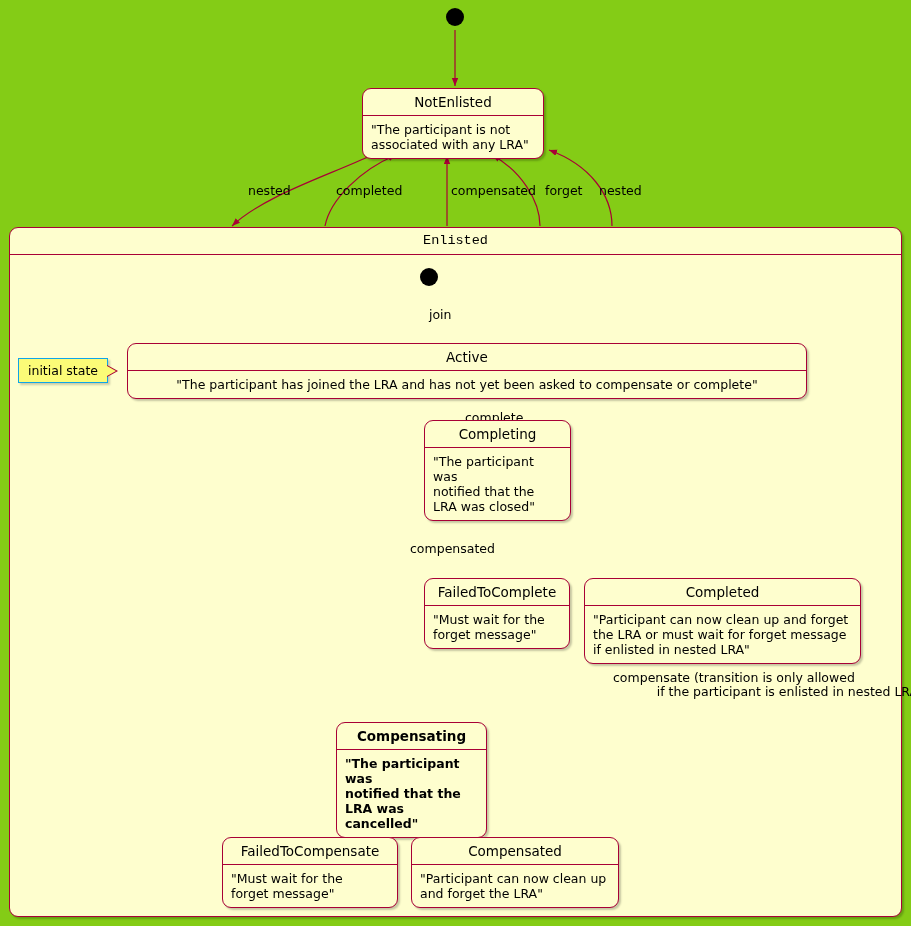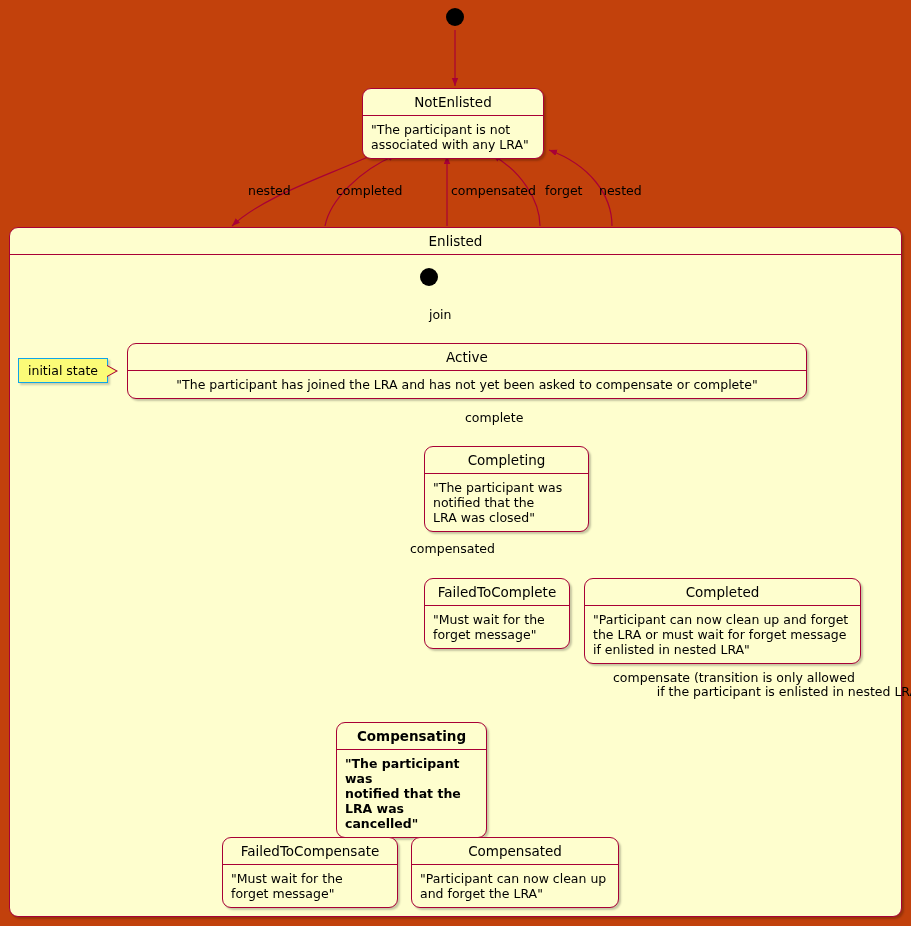--- a/index.html
+++ b/index.html
@@ -1,17 +1,17 @@
 <!DOCTYPE html>
 <html><head>
 <meta charset="utf-8">
 <style>
   html,body{margin:0;padding:0;background:#ffffff;}
   body{font-family:"DejaVu Sans","Liberation Sans",sans-serif;}
-  #page{position:relative;width:911px;height:926px;overflow:hidden;background:#c2410c;}
+  #page{position:relative;width:911px;height:926px;overflow:hidden;background:#84cc16;}
   svg.wires{position:absolute;left:0;top:0;width:911px;height:926px;pointer-events:none;}
 
   .state{
     position:absolute;
     background:#FEFECE;
     border:1px solid #A80036;
     border-radius:9px;
     box-shadow:2px 2px 2px rgba(0,0,0,0.22);
     box-sizing:border-box;
   }
@@ -27,21 +27,21 @@
     height:1px;background:#A80036;width:100%;
   }
   .state .body{
     font-size:12.5px;
     color:#000;
     padding:6px 8px 6px 8px;
     line-height:15px;
     white-space:pre-line;
   }
   .composite > .title{font-size:13.5px;}
-  .composite{background:#FEFECE;}
+  .composite{background:#FEFECE;font-family:Liberation Mono, monospace;}
 
   .dot{
     position:absolute;
     width:18px;height:18px;border-radius:50%;
     background:#000;
   }
   .edge-label{
     position:absolute;
     font-size:12.5px;
     color:#000;
@@ -150,21 +150,21 @@
 
   <div class="state" style="left:127px;top:343px;width:680px;">
     <div class="title">Active</div>
     <div class="sep"></div>
     <div class="body" style="text-align:center;">"The participant has joined the LRA and has not yet been asked to compensate or complete"</div>
   </div>
 
   <div class="edge-label" style="left:465px;top:411px;">complete</div>
   <div class="edge-label" style="left:410px;top:542px;">compensated</div>
 
-  <div class="state" style="left:424px;top:446px;width:165px;">
+  <div class="state" style="left:424px;top:420px;width:147px;">
     <div class="title">Completing</div>
     <div class="sep"></div>
     <div class="body">"The participant was
 notified that the
 LRA was closed"</div>
   </div>
 
   <div class="state" style="left:424px;top:578px;width:146px;">
     <div class="title">FailedToComplete</div>
     <div class="sep"></div>

